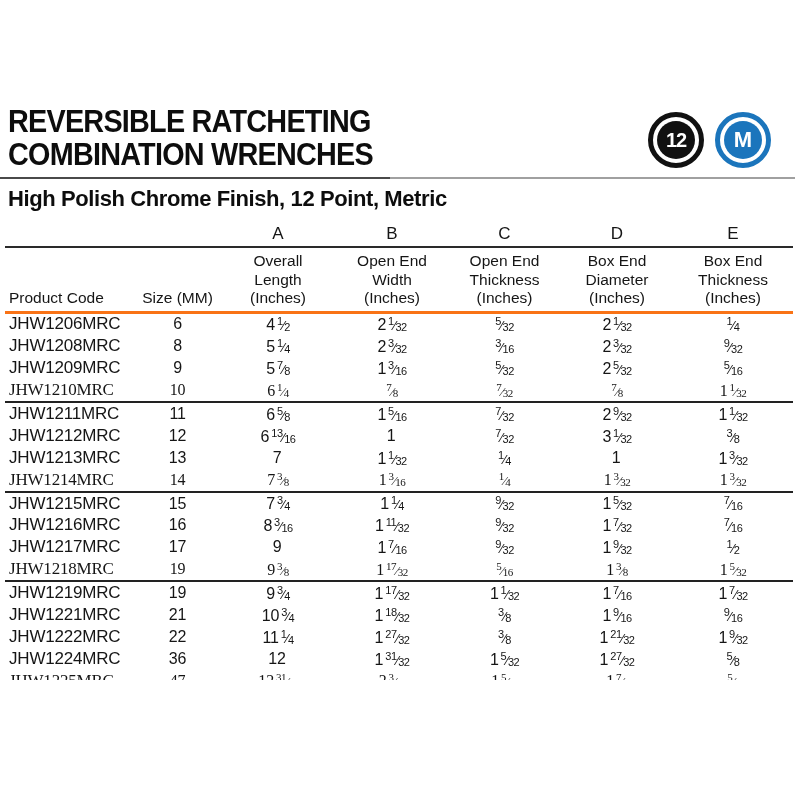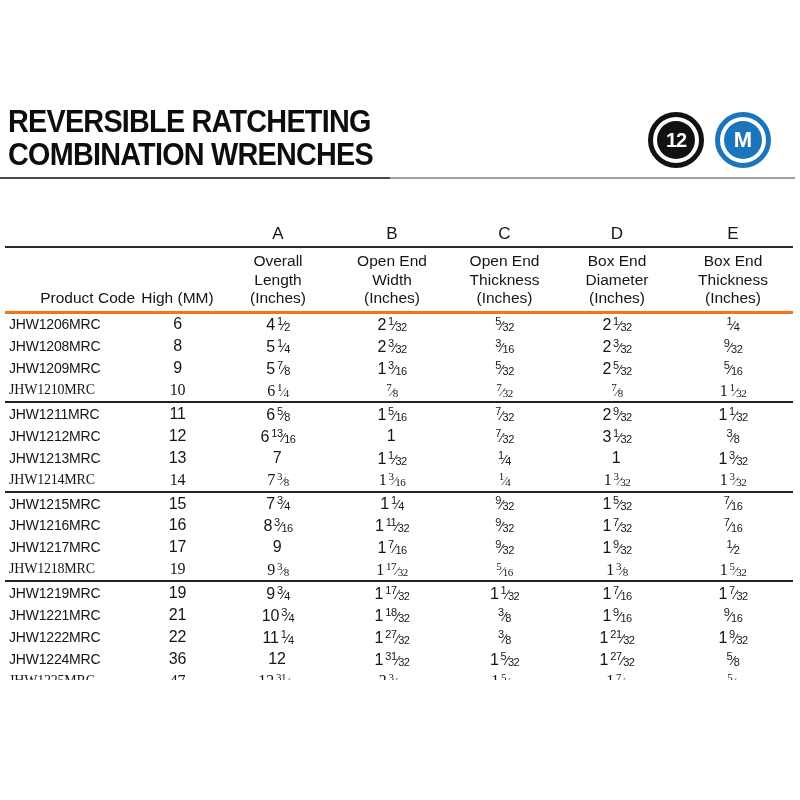--- a/index.html
+++ b/index.html
@@ -102,31 +102,31 @@
   }
   tr.heads th {
     font-size: 15.5px;
     line-height: 18.5px;
     vertical-align: bottom;
     text-align: center;
     white-space: pre-line;
     border-bottom: 3px solid #f97316;
     padding: 4px 0 3px 0;
   }
-  tr.heads th.col-code, tr.letters th.col-code { text-align: right; padding-left: 4px; }
+  tr.heads th.col-code, tr.letters th.col-code { text-align: left; padding-left: 4px; }
 
   tbody td {
     height: 21.9px;
     font-size: 16px;
     font-weight: bold;
     text-align: center;
     vertical-align: middle;
     letter-spacing: -0.2px;
   }
-  tbody td.col-code { text-align: left; padding-left: 4px; font-size: 14px; }
+  tbody td.col-code { text-align: left; padding-left: 4px; font-size: 17px; }
   tr.group-end td { border-bottom: 2.5px solid #222222; font-family: Liberation Serif, serif; }
 
   
   .whole { margin-right: 2px; }
   .fr { white-space: nowrap; letter-spacing: -0.5px; }
   .nu { font-size: 11px; vertical-align: 0.5em; }
   .sl { font-size: 13px; }
   .de { font-size: 11px; vertical-align: -0.08em; }
 </style>
 </head>
@@ -143,20 +143,21 @@
     <div class="badge black">
       <div class="badge-core">12</div>
     </div>
     <div class="badge blue">
       <div class="badge-core">M</div>
     </div>
   </div>
 
   <div class="title-rule"></div>
 
+  <h2 class="subtitle">High Polish Chrome Finish, 12 Point, Metric</h2>
 
   <table class="spec">
     <colgroup>
       <col style="width:130px">
         <col style="width:85px">
         <col style="width:116px">
       <col style="width:112px">
         <col style="width:113px">
         <col style="width:112px">
         <col style="width:120px">
@@ -166,21 +167,21 @@
         <th class="col-code"></th>
         <th></th>
         <th>A</th>
         <th>B</th>
         <th>C</th>
         <th>D</th>
         <th>E</th>
       </tr>
       <tr class="heads">
         <th class="col-code">Product Code</th>
-        <th>High (MM)</th>
+        <th>Size (MM)</th>
         <th>Overall
 Length
 (Inches)</th>
         <th>Open End
 Width
 (Inches)</th>
         <th>Open End
 Thickness
 (Inches)</th>
         <th>Box End

